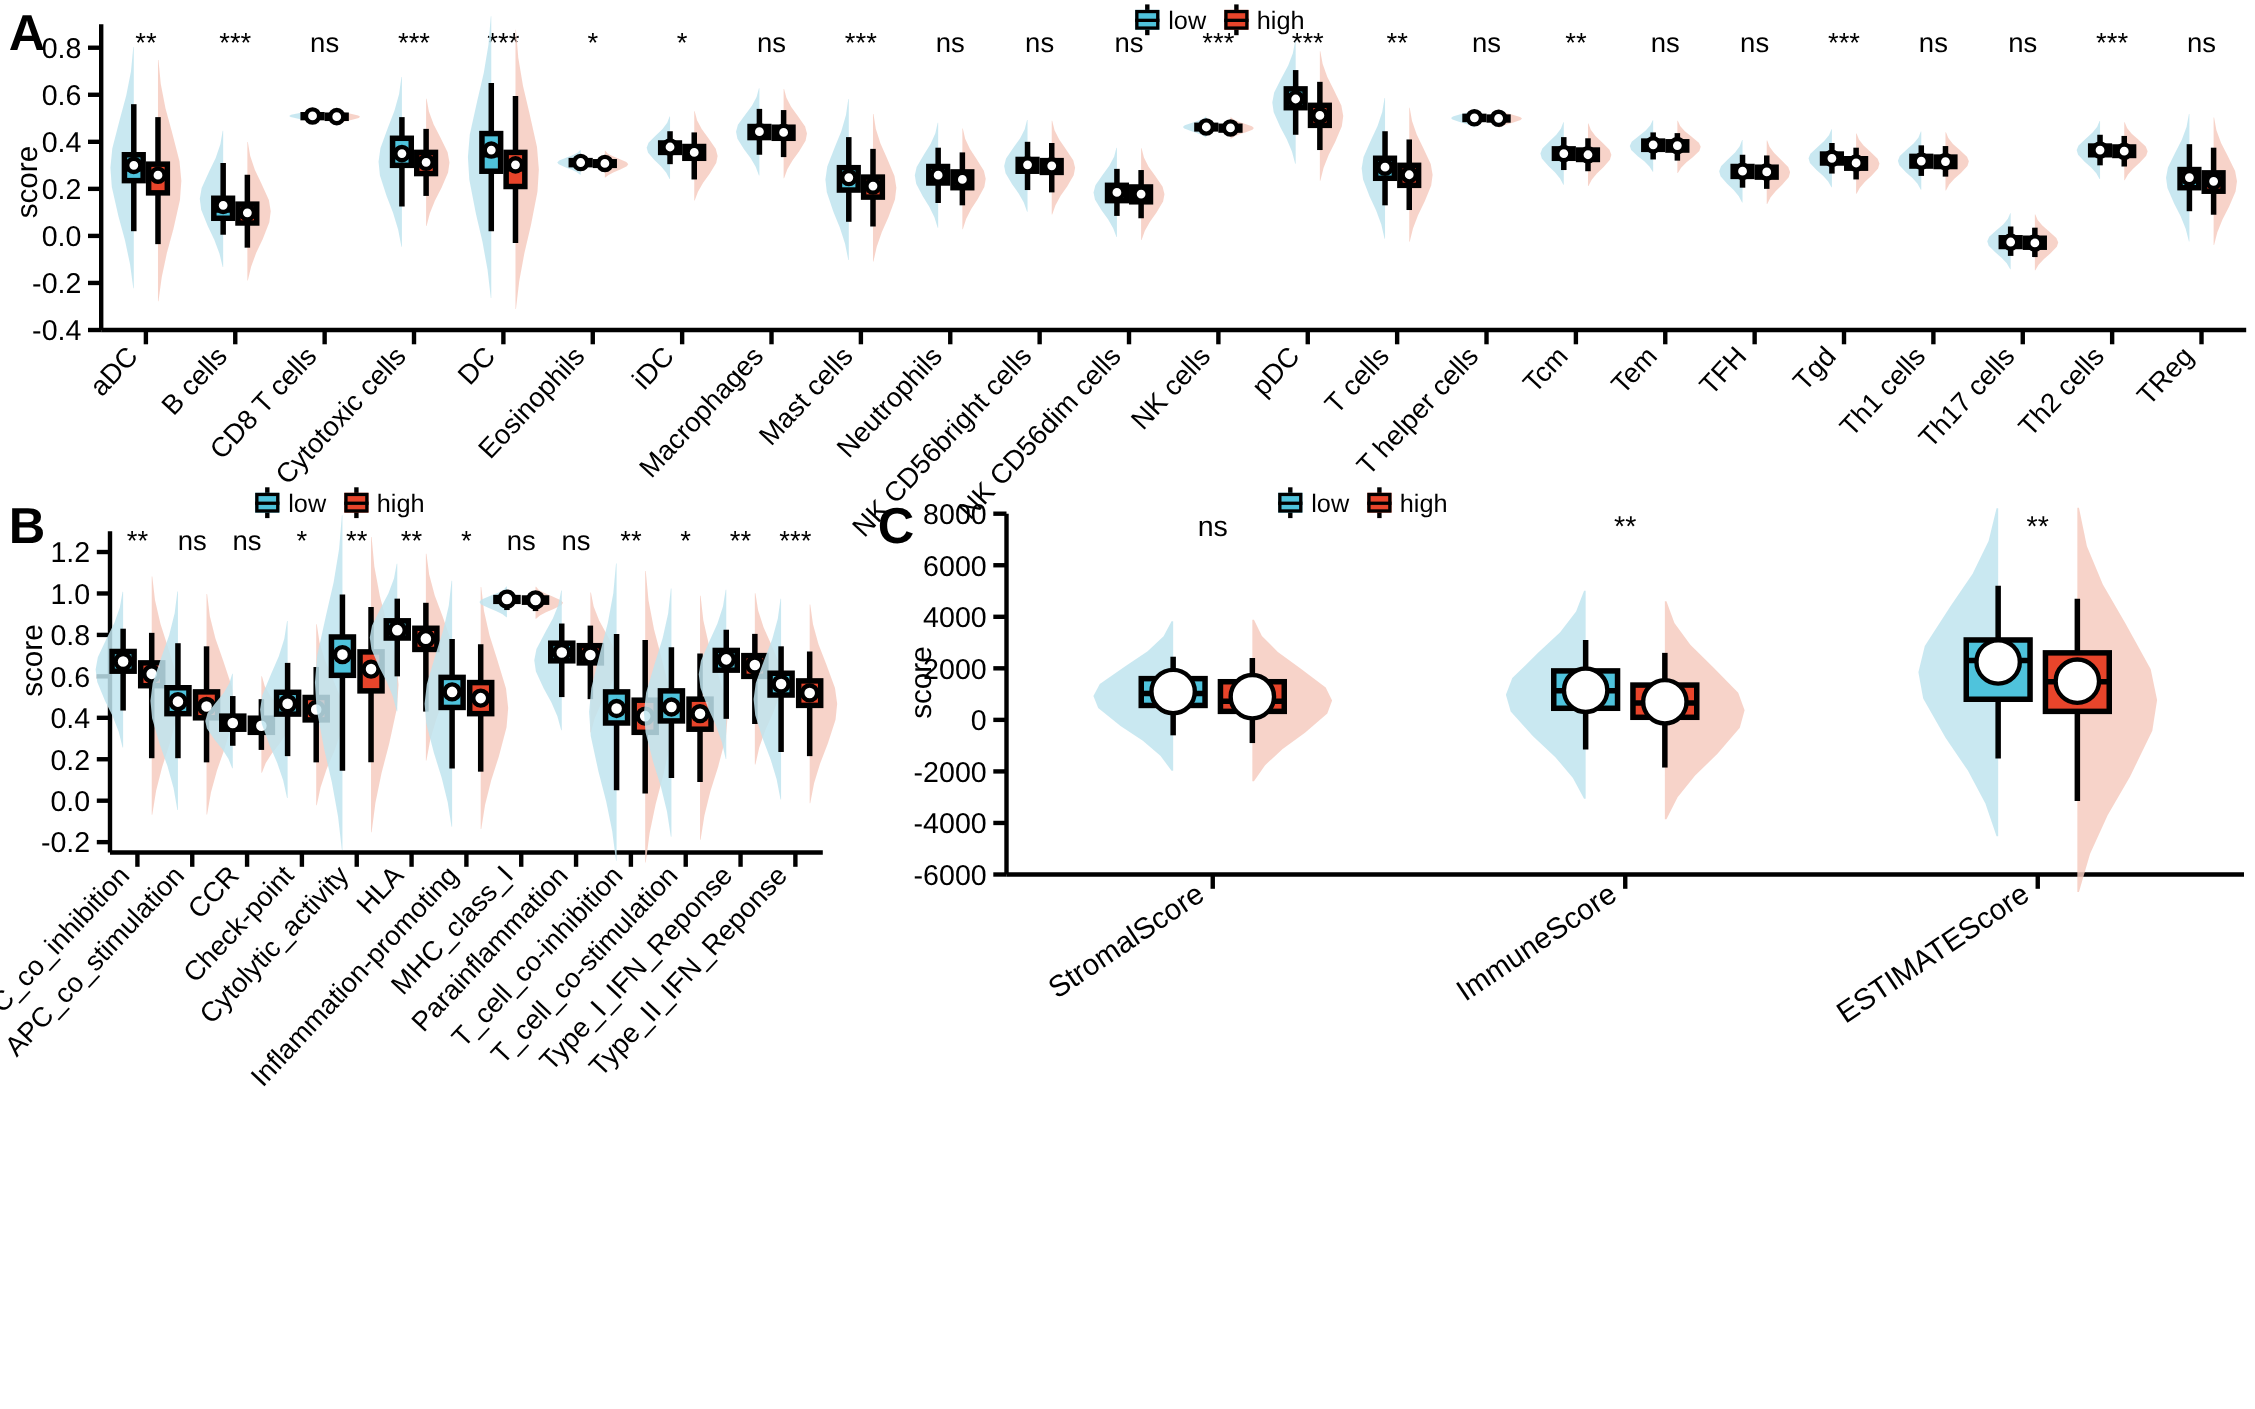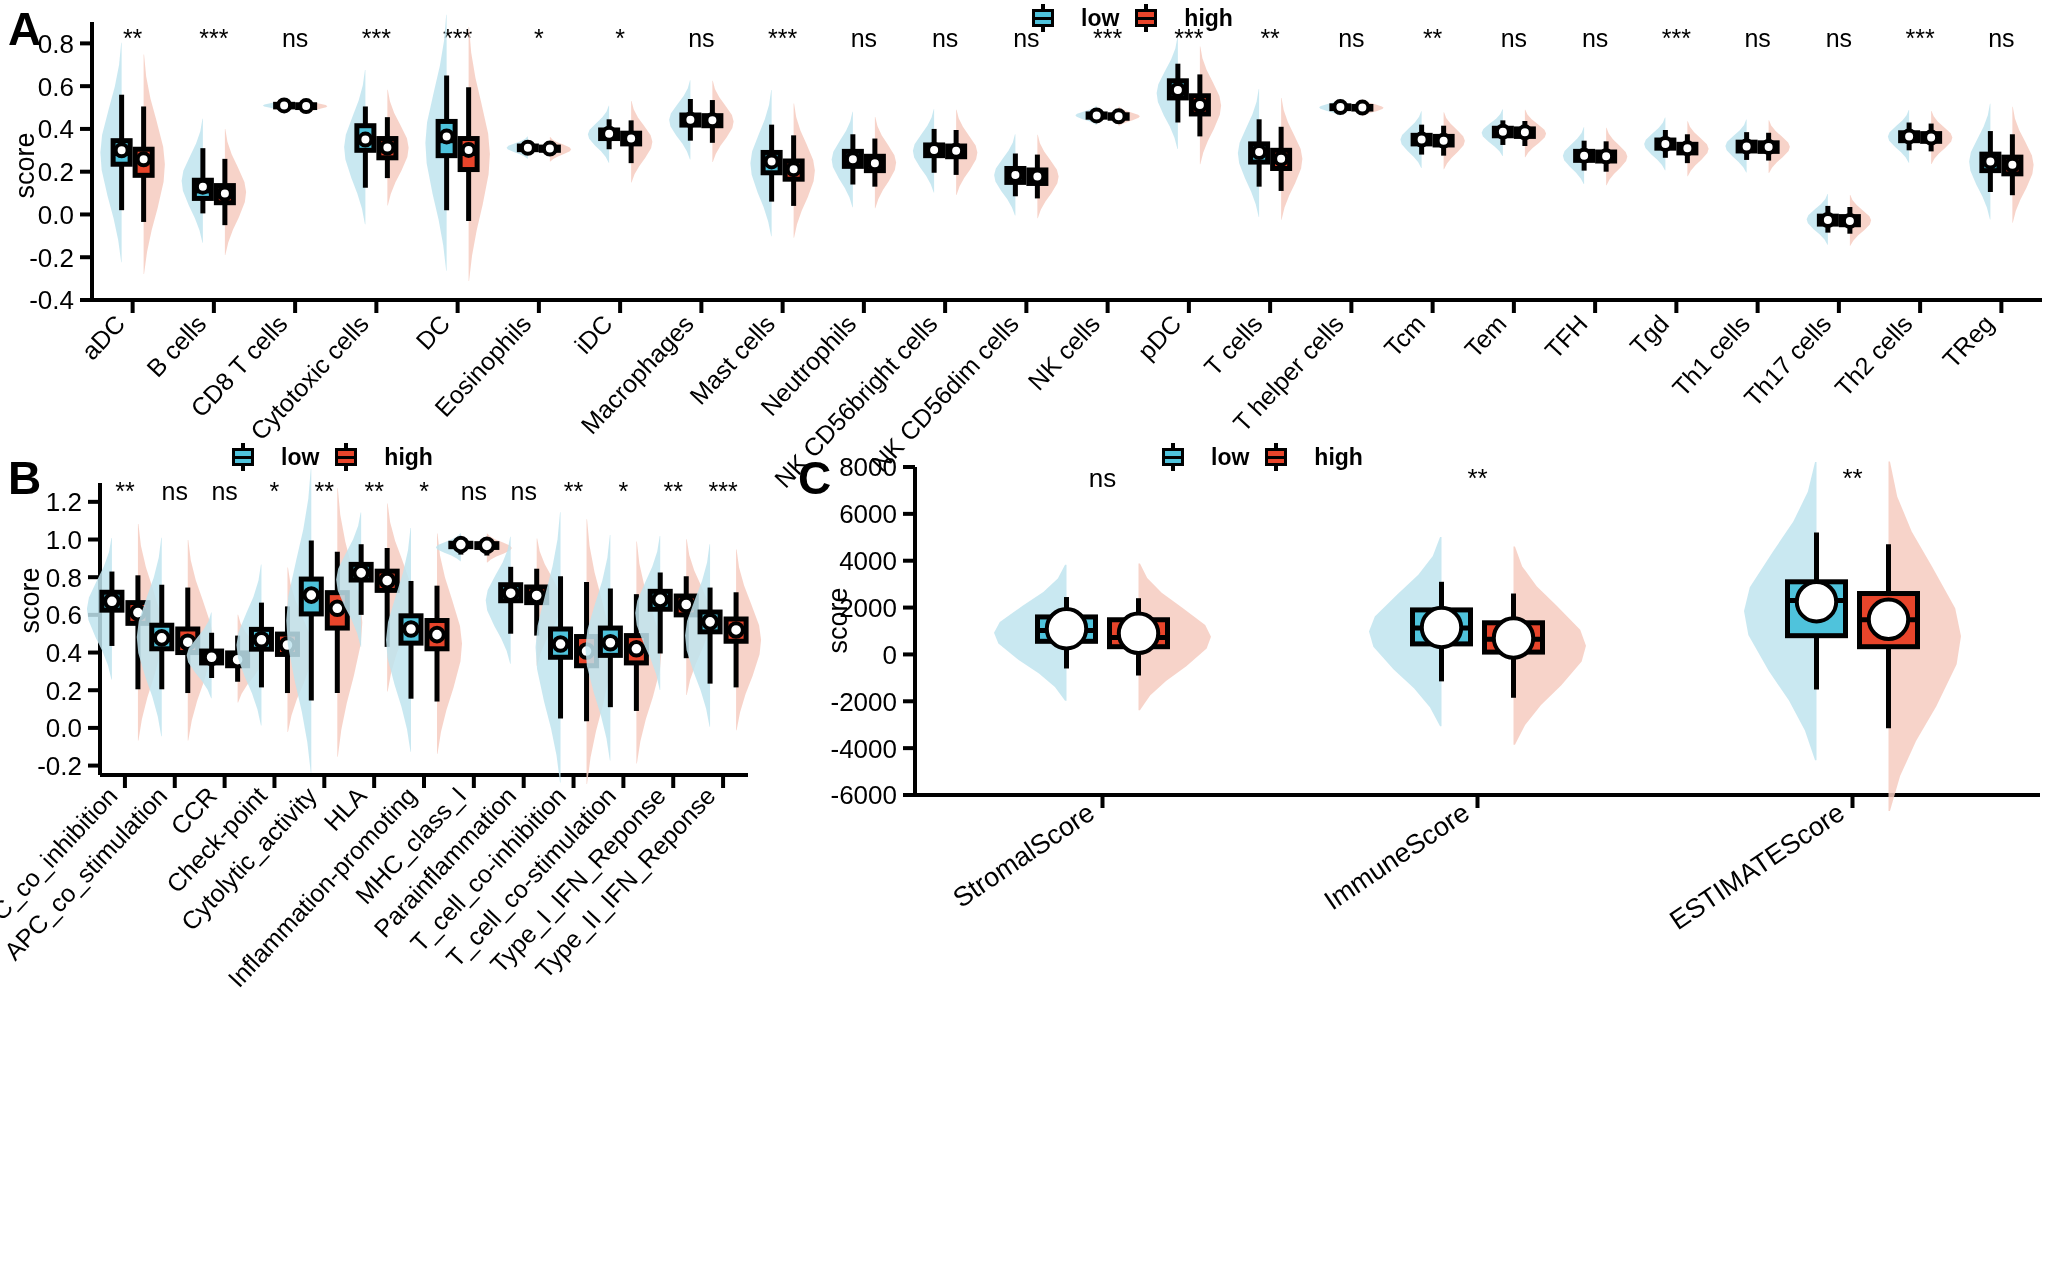--- a/index.html
+++ b/index.html
@@ -13,21 +13,21 @@
   .panel-letter {
     position:absolute; font-size:46px; font-weight:bold; line-height:1;
     font-family:"Liberation Sans", sans-serif;
   }
   .ylabel {
     position:absolute; font-size:27px;
     transform-origin:center center; transform:rotate(-90deg);
     white-space:nowrap; text-align:center;
   }
   .legend { position:absolute; display:flex; align-items:center; gap:14px; }
-  .legend-item { display:flex; align-items:center; gap:25px;font-weight:bold; }
+  .legend-item { display:flex; align-items:center; gap:6px; }
   .legend-gly { position:relative; width:26px; height:28px; }
   .legend-gly .stem {
     position:absolute; left:11px; top:0; width:4px; height:28px; background:#000;
   }
   .legend-gly .bx {
     position:absolute; left:2px; top:5px; width:22px; height:18px;
     border:3px solid #000;
   }
   .legend-gly .med {
     position:absolute; left:2px; top:13px; width:22px; height:3px; background:#000;

